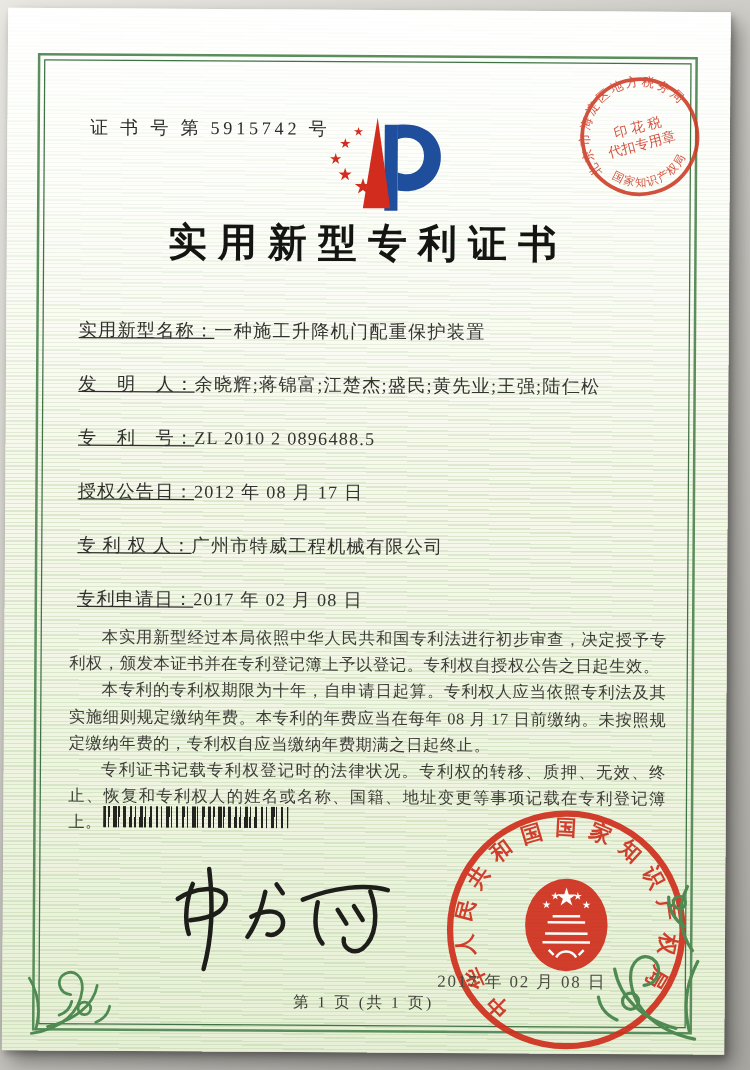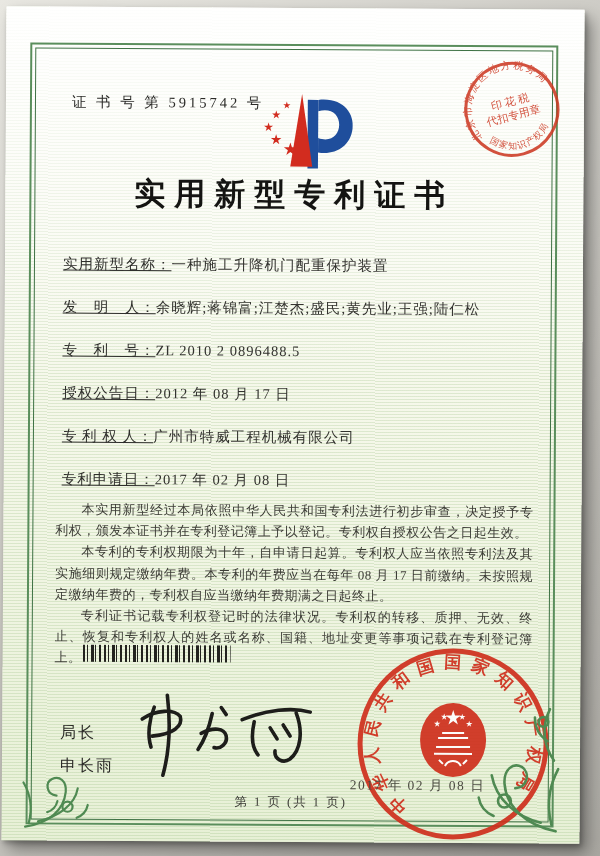--- a/index.html
+++ b/index.html
@@ -118,24 +118,20 @@
   </div>
 
   <div class="paras">
     <p>本实用新型经过本局依照中华人民共和国专利法进行初步审查，决定授予专利权，颁发本证书并在专利登记簿上予以登记。专利权自授权公告之日起生效。</p>
     <p>本专利的专利权期限为十年，自申请日起算。专利权人应当依照专利法及其实施细则规定缴纳年费。本专利的年费应当在每年 08 月 17 日前缴纳。未按照规定缴纳年费的，专利权自应当缴纳年费期满之日起终止。</p>
     <p>专利证书记载专利权登记时的法律状况。专利权的转移、质押、无效、终止、恢复和专利权人的姓名或名称、国籍、地址变更等事项记载在专利登记簿上。</p>
   </div>
 
   <div class="barcode"></div>
 
-  <div class="signer">
-    <div>局长</div>
-    <div>申长雨</div>
-  </div>
 
   <svg class="signature" viewBox="0 0 200 95">
     <g stroke="#1d1d1a" stroke-width="3.6" fill="none" stroke-linecap="round" stroke-linejoin="round">
       <path d="M30,20 C25,32 23,48 27,60"></path>
       <path d="M18,32 C32,22 50,22 56,29 C59,39 49,47 28,49"></path>
       <path d="M43,8 C46,32 46,62 39,88"></path>
       <path d="M88,26 C85,40 81,52 74,62"></path>
       <path d="M77,46 C90,39 100,41 102,48 C104,56 96,62 90,60"></path>
       <path d="M97,20 l5,7"></path>
       <path d="M118,32 C142,22 168,19 186,24"></path>

